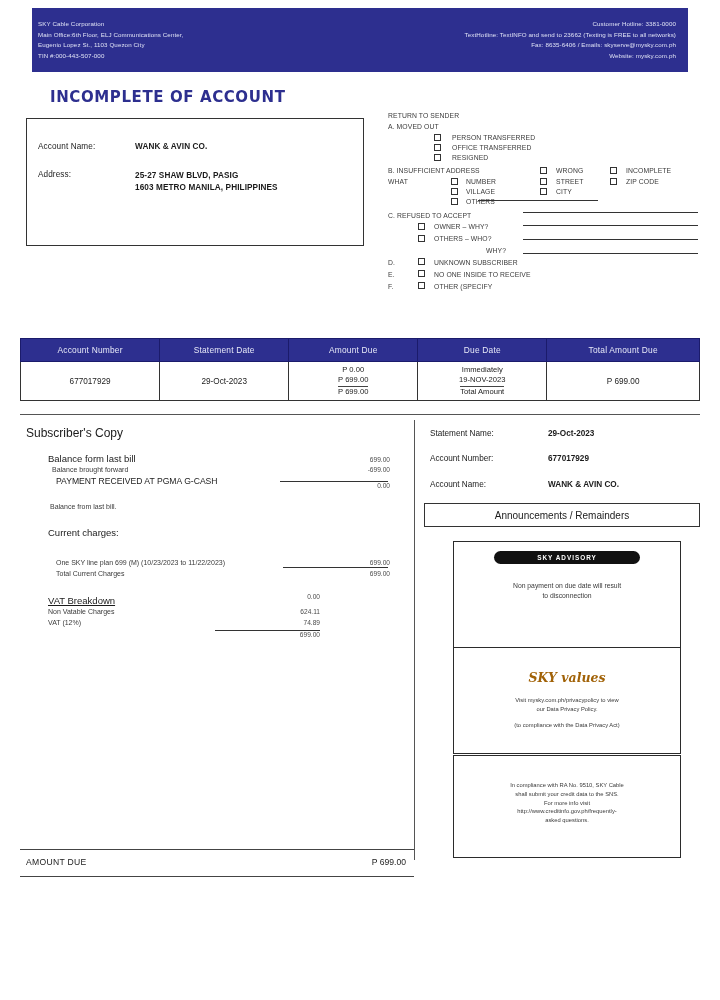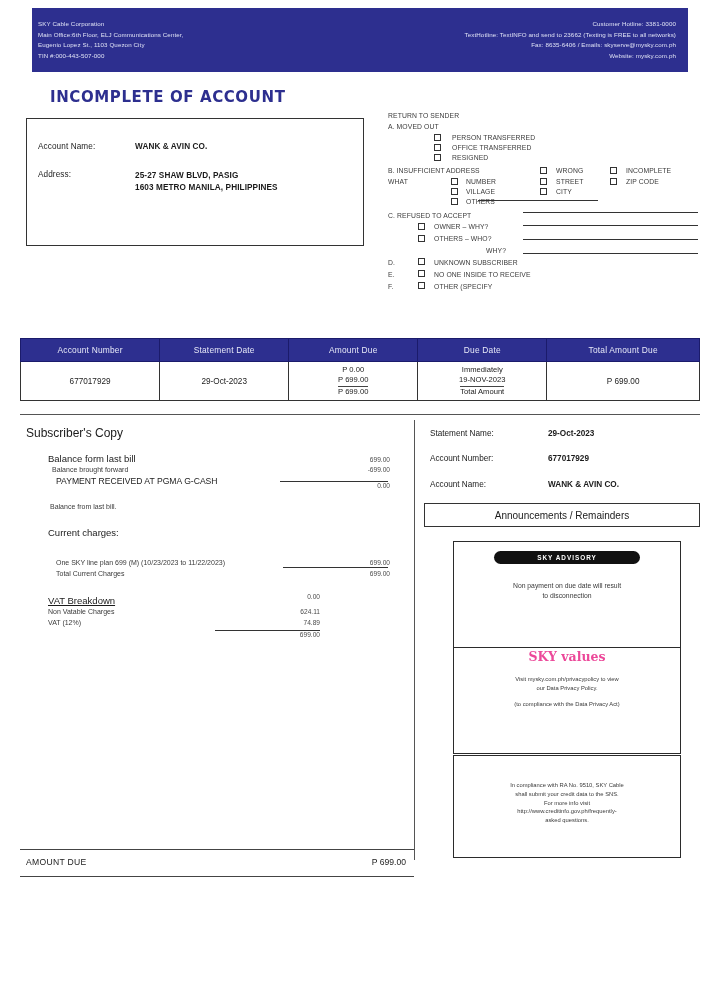--- a/index.html
+++ b/index.html
@@ -231,24 +231,25 @@
     letter-spacing: 1px;
     font-weight: bold;
   }
   .advisory-text {
     margin-top: 17px;
     font-size: 6.8px;
     color: #3a3a3a;
     line-height: 10px;
   }
   .privacy-h1 {
-    margin-top: 1px;
+    margin-top: 22px;
     font-size: 12.5px;
     font-weight: bold;
-    color: #ec4899;
+    font-style: italic;
+    color: #a16207;
     font-family: "DejaVu Serif", serif;
     line-height: 16px;
   }
   .privacy-sub {
     margin-top: 10px;
     font-size: 5.8px;
     color: #3a3a3a;
     line-height: 8.5px;
   }
   .privacy-sub2 {

